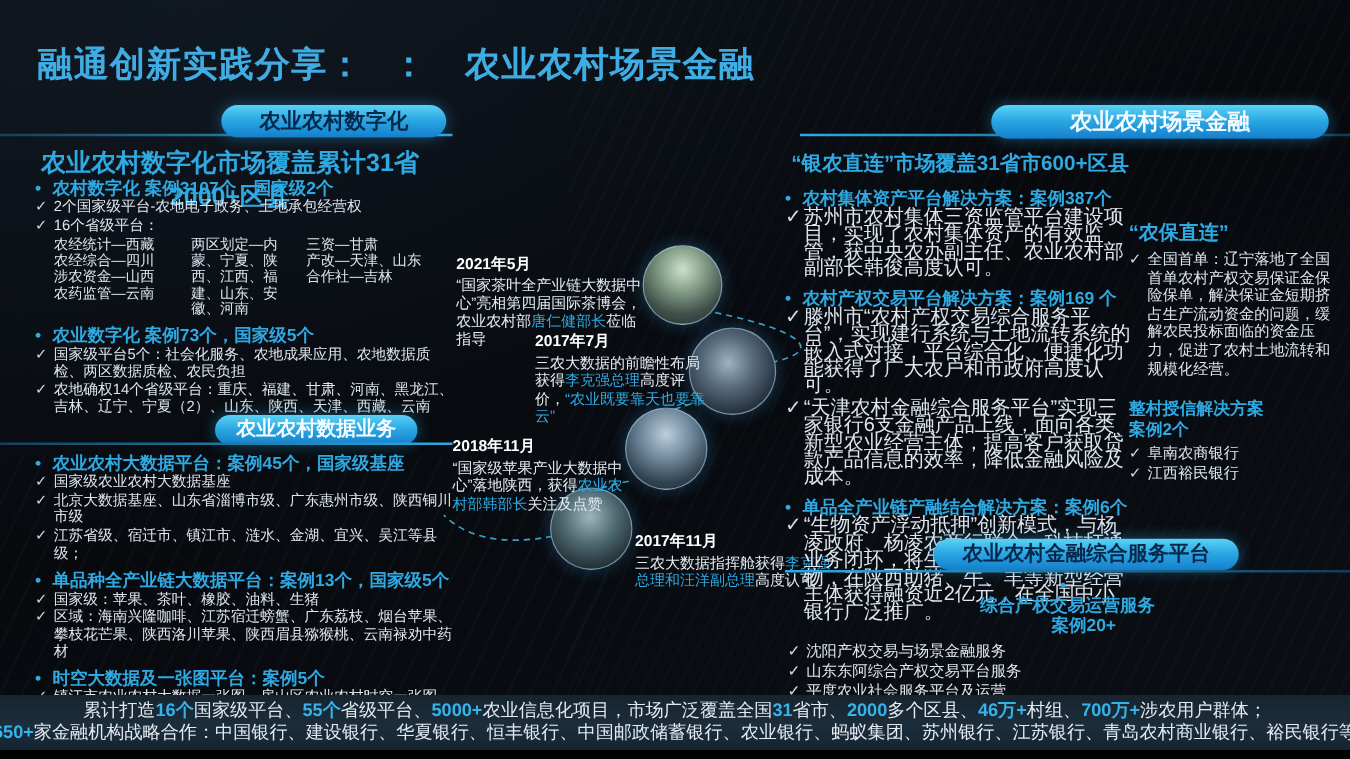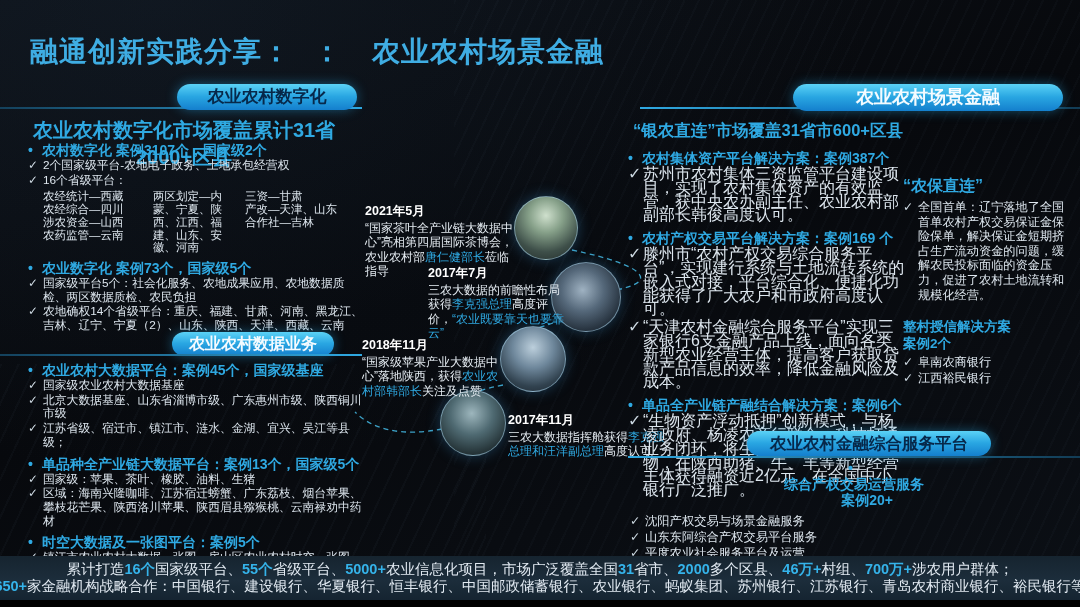--- a/index.html
+++ b/index.html
@@ -189,25 +189,25 @@
   <div class="photo ph-teal" style="left:440px;top:390px;width:64px;height:64px;"></div>
 
   <div class="tl" style="left:365px;top:204px;width:150px;">
     <div class="date">2021年5月</div>
     <div><span>“国家茶叶全产业链大数据中心”亮相第四届国际茶博会，农业农村部</span><span class="hl">唐仁健部长</span><span>莅临指导</span></div>
   </div>
   <div class="tl" style="left:428px;top:266px;width:142px;">
     <div class="date">2017年7月</div>
     <div><span>三农大数据的前瞻性布局获得</span><span class="hl">李克强总理</span><span>高度评价，</span><span class="hl">“农业既要靠天也要靠云”</span></div>
   </div>
-  <div class="tl" style="left:362px;top:338px;width:140px;">
+  <div class="tl" style="left:362px;top:350px;width:140px;">
     <div class="date">2018年11月</div>
     <div><span>“国家级苹果产业大数据中心”落地陕西，获得</span><span class="hl">农业农村部韩部长</span><span>关注及点赞</span></div>
   </div>
-  <div class="tl" style="left:508px;top:413px;width:158px;">
+  <div class="tl" style="left:508px;top:426px;width:158px;">
     <div class="date">2017年11月</div>
     <div><span>三农大数据指挥舱获得</span><span class="hl">李克强总理和汪洋副总理</span><span>高度认可</span></div>
   </div>
 
   <div class="right-wrap">
     <div class="sec-t">
         <span class="bullet"></span>
         <span>农村集体资产平台解决方案：案例387个</span>
       </div>
     <div class="chk mb2">

